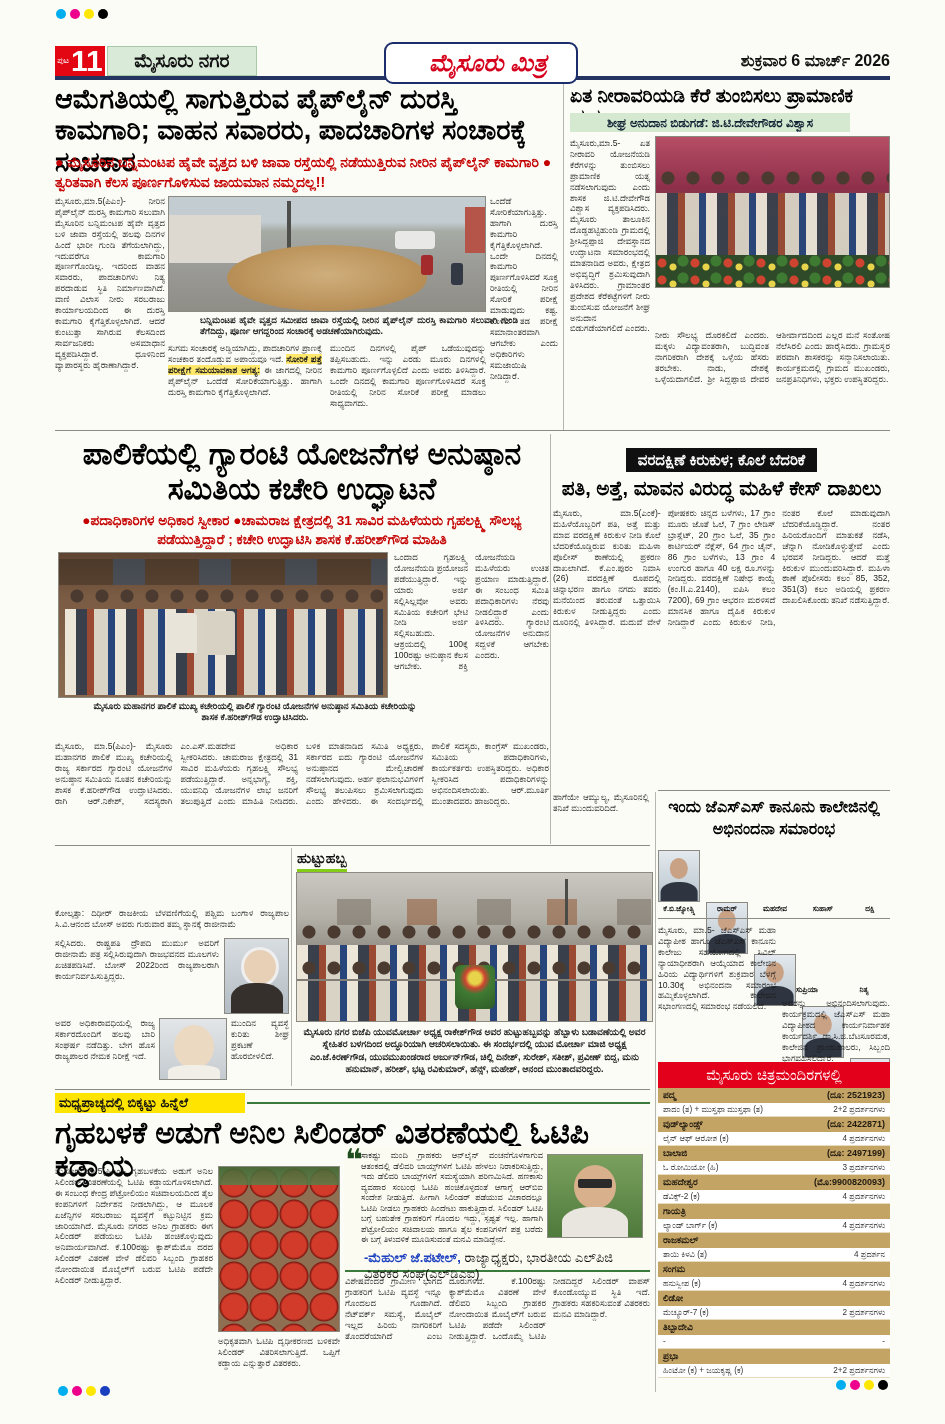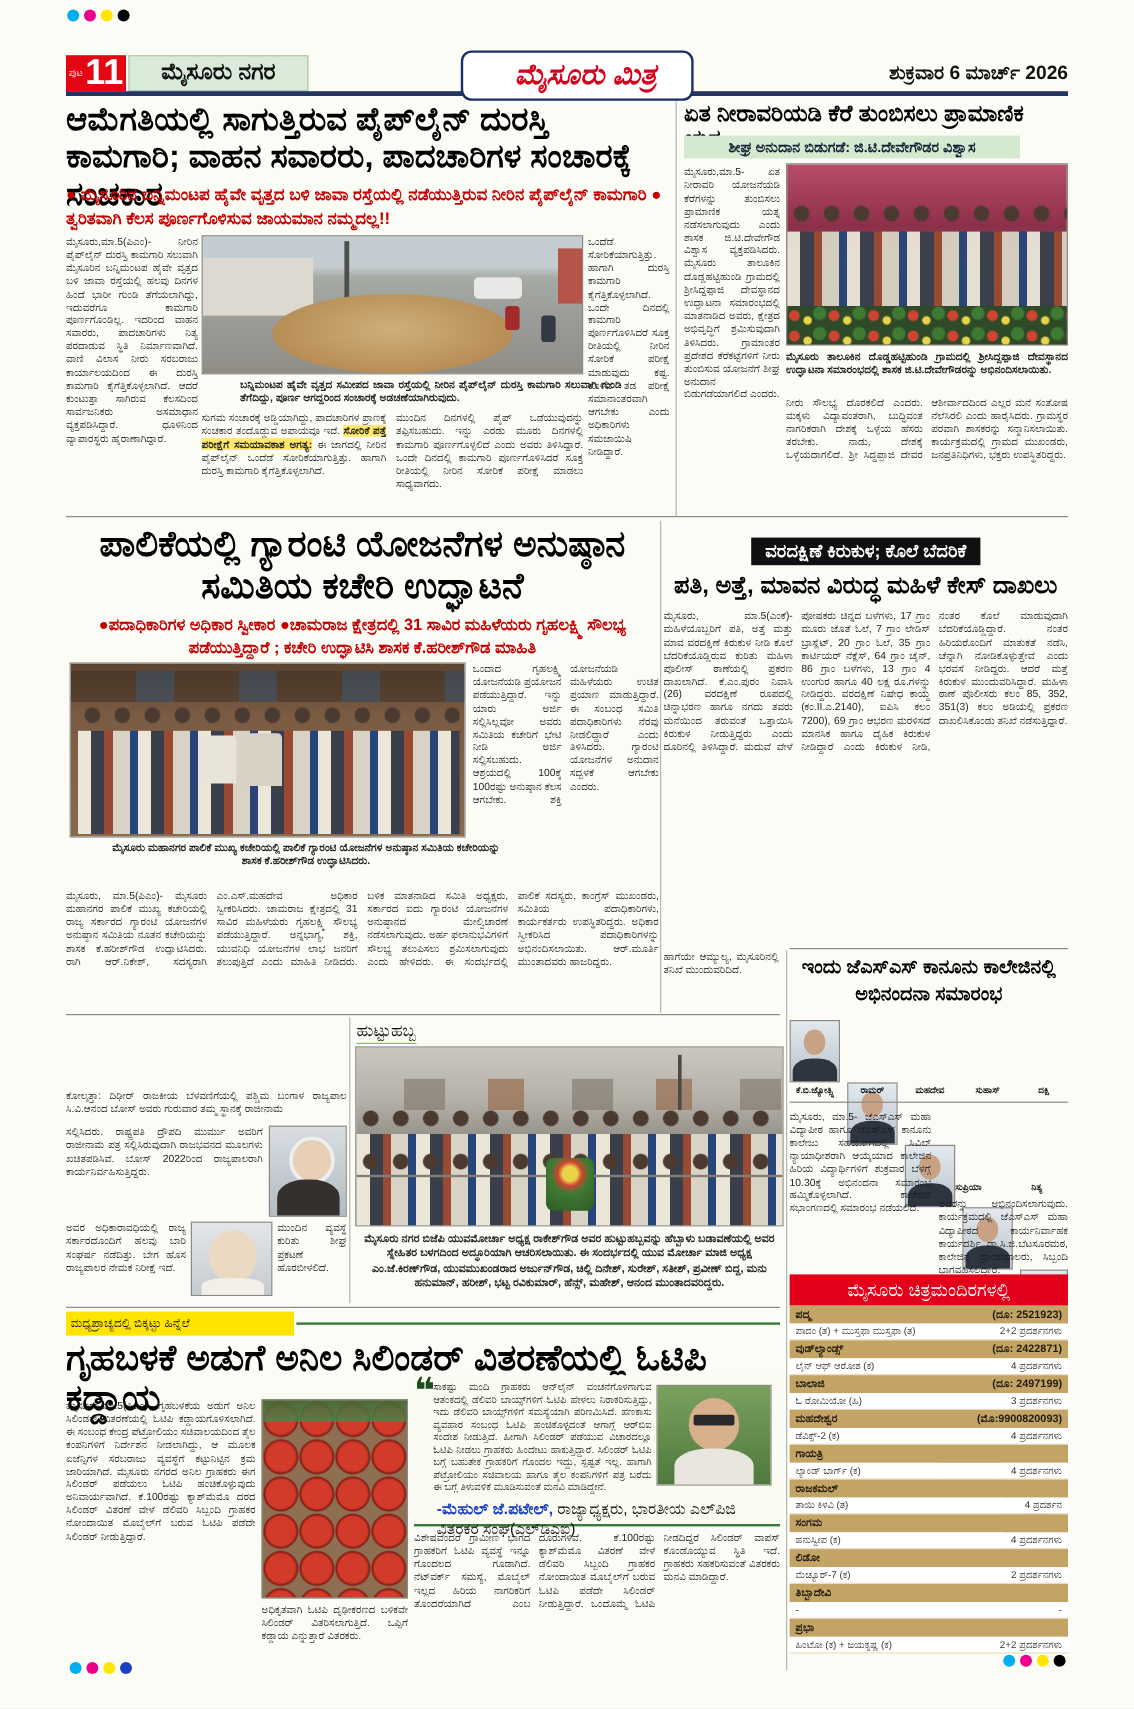--- a/index.html
+++ b/index.html
@@ -81,21 +81,20 @@
   <div class="abs" style="left:570px;top:113px;width:280px;height:19px;background:#d5e9d0;display:flex;align-items:center;justify-content:center;">
     <span style="font-weight:bold;font-size:12px;color:#123;">ಶೀಘ್ರ ಅನುದಾನ ಬಿಡುಗಡೆ: ಜಿ.ಟಿ.ದೇವೇಗೌಡರ ವಿಶ್ವಾಸ</span>
   </div>
   <div class="abs bt" style="left:570px;top:138px;width:80px;height:306px;">ಮೈಸೂರು,ಮಾ.5- ಏತ ನೀರಾವರಿ ಯೋಜನೆಯಡಿ ಕೆರೆಗಳನ್ನು ತುಂಬಿಸಲು ಪ್ರಾಮಾಣಿಕ ಯತ್ನ ನಡೆಸಲಾಗುವುದು ಎಂದು ಶಾಸಕ ಜಿ.ಟಿ.ದೇವೇಗೌಡ ವಿಶ್ವಾಸ ವ್ಯಕ್ತಪಡಿಸಿದರು. ಮೈಸೂರು ತಾಲೂಕಿನ ದೊಡ್ಡಹಟ್ಟಿಹುಂಡಿ ಗ್ರಾಮದಲ್ಲಿ ಶ್ರೀಸಿದ್ದಪ್ಪಾಜಿ ದೇವಸ್ಥಾನದ ಉದ್ಘಾಟನಾ ಸಮಾರಂಭದಲ್ಲಿ ಮಾತನಾಡಿದ ಅವರು, ಕ್ಷೇತ್ರದ ಅಭಿವೃದ್ಧಿಗೆ ಶ್ರಮಿಸುವುದಾಗಿ ತಿಳಿಸಿದರು. ಗ್ರಾಮಾಂತರ ಪ್ರದೇಶದ ಕೆರೆಕಟ್ಟೆಗಳಿಗೆ ನೀರು ತುಂಬಿಸುವ ಯೋಜನೆಗೆ ಶೀಘ್ರ ಅನುದಾನ ಬಿಡುಗಡೆಯಾಗಲಿದೆ ಎಂದರು.</div>
 
   <div class="abs photo" style="left:655px;top:136px;width:235px;height:152px;background:linear-gradient(#b74e66 0%,#8e2f4a 34%,#6b5a52 55%,#57504a 100%);">
     <div class="abs crowd-heads" style="left:0;top:34px;width:235px;height:26px;"></div>
     <div class="abs crowd-body" style="left:0;top:56px;width:235px;height:64px;opacity:.95;"></div>
     <div class="abs" style="left:0;top:118px;width:235px;height:34px;background-image:radial-gradient(circle at 6px 8px,#cf4430 4px,transparent 5px),radial-gradient(circle at 17px 12px,#e8d44a 3px,transparent 4px),radial-gradient(circle at 27px 6px,#3f7a33 5px,transparent 6px);background-size:33px 17px;background-color:#2f4a28;"></div>
   </div>
-  <div class="abs cap" style="left:655px;top:292px;width:235px;height:34px;text-align:justify;">ಮೈಸೂರು ತಾಲೂಕಿನ ದೊಡ್ಡಹಟ್ಟಿಹುಂಡಿ ಗ್ರಾಮದಲ್ಲಿ ಶ್ರೀಸಿದ್ದಪ್ಪಾಜಿ ದೇವಸ್ಥಾನದ ಉದ್ಘಾಟನಾ ಸಮಾರಂಭದಲ್ಲಿ ಶಾಸಕ ಜಿ.ಟಿ.ದೇವೇಗೌಡರನ್ನು ಅಭಿನಂದಿಸಲಾಯಿತು.</div>
   <div class="abs bt cols2" style="left:655px;top:330px;width:235px;height:112px;">ನೀರು ಸೌಲಭ್ಯ ದೊರಕಲಿದೆ ಎಂದರು. ಮಕ್ಕಳು ವಿದ್ಯಾವಂತರಾಗಿ, ಬುದ್ಧಿವಂತ ನಾಗರಿಕರಾಗಿ ದೇಶಕ್ಕೆ ಒಳ್ಳೆಯ ಹೆಸರು ತರಬೇಕು. ನಾಡು, ದೇಶಕ್ಕೆ ಒಳ್ಳೆಯದಾಗಲಿದೆ. ಶ್ರೀ ಸಿದ್ದಪ್ಪಾಜಿ ದೇವರ ಆಶೀರ್ವಾದದಿಂದ ಎಲ್ಲರ ಮನೆ ಸಂತೋಷ ನೆಲೆಸಿರಲಿ ಎಂದು ಹಾರೈಸಿದರು. ಗ್ರಾಮಸ್ಥರ ಪರವಾಗಿ ಶಾಸಕರನ್ನು ಸನ್ಮಾನಿಸಲಾಯಿತು. ಕಾರ್ಯಕ್ರಮದಲ್ಲಿ ಗ್ರಾಮದ ಮುಖಂಡರು, ಜನಪ್ರತಿನಿಧಿಗಳು, ಭಕ್ತರು ಉಪಸ್ಥಿತರಿದ್ದರು.</div>
 
   <div class="hline" style="left:55px;top:430px;width:835px;"></div>
 
   <div class="abs hl-xl" style="left:55px;top:436px;width:494px;height:72px;font-size:30px;line-height:1.18;text-align:center;">ಪಾಲಿಕೆಯಲ್ಲಿ ಗ್ಯಾರಂಟಿ ಯೋಜನೆಗಳ ಅನುಷ್ಠಾನ ಸಮಿತಿಯ ಕಚೇರಿ ಉದ್ಘಾಟನೆ</div>
   <div class="abs" style="left:55px;top:511px;width:494px;height:38px;color:#c40000;font-weight:bold;font-size:13.6px;line-height:1.4;text-align:center;">●ಪದಾಧಿಕಾರಿಗಳ ಅಧಿಕಾರ ಸ್ವೀಕಾರ  ●ಚಾಮರಾಜ ಕ್ಷೇತ್ರದಲ್ಲಿ 31 ಸಾವಿರ ಮಹಿಳೆಯರು ಗೃಹಲಕ್ಷ್ಮಿ ಸೌಲಭ್ಯ ಪಡೆಯುತ್ತಿದ್ದಾರೆ ; ಕಚೇರಿ ಉದ್ಘಾಟಿಸಿ ಶಾಸಕ ಕೆ.ಹರೀಶ್‌ಗೌಡ ಮಾಹಿತಿ</div>
 
   <div class="abs photo" style="left:58px;top:552px;width:330px;height:146px;background:linear-gradient(#5d4431 0%,#7a5b43 30%,#8a6a4e 100%);">
     <div class="abs" style="left:0;top:6px;width:330px;height:26px;background-image:repeating-linear-gradient(90deg,#3a2c20 0 54px,#24496b 54px 86px);opacity:.5;"></div>
     <div class="abs crowd-heads" style="left:6px;top:36px;width:318px;height:24px;"></div>
@@ -125,21 +124,21 @@
     <div class="abs" style="left:6px;top:44px;width:52px;height:32px;border-radius:45% 45% 0 0;background:#35302c;"></div>
   </div>
   <div class="abs bt" style="left:55px;top:1018px;width:100px;height:62px;">ಅವರ ಅಧಿಕಾರಾವಧಿಯಲ್ಲಿ ರಾಜ್ಯ ಸರ್ಕಾರದೊಂದಿಗೆ ಹಲವು ಬಾರಿ ಸಂಘರ್ಷ ನಡೆದಿತ್ತು. ಬೇಗ ಹೊಸ ರಾಜ್ಯಪಾಲರ ನೇಮಕ ನಿರೀಕ್ಷೆ ಇದೆ.</div>
   <div class="abs photo" style="left:159px;top:1018px;width:68px;height:62px;background:linear-gradient(#e3e6e8,#c4cbd0);">
     <div class="abs" style="left:14px;top:6px;width:40px;height:44px;border-radius:50%;background:#ecd9c2;"></div>
     <div class="abs" style="left:8px;top:46px;width:52px;height:16px;border-radius:40% 40% 0 0;background:#f2efe8;"></div>
   </div>
   <div class="abs bt" style="left:231px;top:1018px;width:58px;height:62px;">ಮುಂದಿನ ವ್ಯವಸ್ಥೆ ಕುರಿತು ಶೀಘ್ರ ಪ್ರಕಟಣೆ ಹೊರಬೀಳಲಿದೆ.</div>
 
   <div class="vline" style="left:291px;top:848px;height:238px;"></div>
-  <div class="abs" style="left:297px;top:850px;width:140px;font-weight:normal;font-size:14px;border-bottom:1px solid #84cc16;padding-bottom:2px;width:auto;">ಹುಟ್ಟುಹಬ್ಬ</div>
+  <div class="abs" style="left:297px;top:850px;width:140px;font-weight:bold;font-size:14px;border-bottom:6px solid #84cc16;padding-bottom:2px;width:auto;">ಹುಟ್ಟುಹಬ್ಬ</div>
   <div class="abs photo" style="left:296px;top:872px;width:357px;height:150px;background:linear-gradient(#c9c7c0 0%,#b3b0a8 30%,#8f8b83 55%,#6e6a63 100%);">
     <div class="abs" style="left:0;top:26px;width:357px;height:26px;background-image:repeating-linear-gradient(90deg,transparent 0 40px,#7d7468 40px 74px,transparent 74px 110px,#94613f 110px 140px);opacity:.6;"></div>
     <div class="abs" style="left:268px;top:6px;width:3px;height:46px;background:#4a4a46;"></div>
     <div class="abs crowd-heads" style="left:0;top:52px;width:357px;height:24px;"></div>
     <div class="abs crowd-body" style="left:0;top:72px;width:357px;height:34px;"></div>
     <div class="abs crowd-heads" style="left:0;top:88px;width:357px;height:24px;"></div>
     <div class="abs crowd-body" style="left:0;top:108px;width:357px;height:42px;"></div>
     <div class="abs" style="left:158px;top:92px;width:40px;height:44px;background:radial-gradient(circle at 50% 30%,#e8d44a 6px,#cf4430 10px,#3f7a33 16px,#2f5a26 100%);border-radius:6px;"></div>
   </div>
   <div class="abs" style="left:296px;top:1026px;width:357px;height:58px;font-size:9.2px;line-height:1.35;font-weight:bold;color:#222;text-align:center;">ಮೈಸೂರು ನಗರ ಬಿಜೆಪಿ ಯುವಮೋರ್ಚಾ ಅಧ್ಯಕ್ಷ ರಾಕೇಶ್‌ಗೌಡ ಅವರ ಹುಟ್ಟುಹಬ್ಬವನ್ನು ಹೆಬ್ಬಾಳು ಬಡಾವಣೆಯಲ್ಲಿ ಅವರ ಸ್ನೇಹಿತರ ಬಳಗದಿಂದ ಅದ್ಧೂರಿಯಾಗಿ ಆಚರಿಸಲಾಯಿತು. ಈ ಸಂದರ್ಭದಲ್ಲಿ ಯುವ ಮೋರ್ಚಾ ಮಾಜಿ ಅಧ್ಯಕ್ಷ ಎಂ.ಜೆ.ಕಿರಣ್‌ಗೌಡ, ಯುವಮುಖಂಡರಾದ ಅರ್ಜುನ್‌ಗೌಡ, ಚಿಲ್ಲಿ ದಿನೇಶ್, ಸುರೇಶ್, ಸತೀಶ್, ಪ್ರವೀಣ್ ಬಿದ್ದ, ಮನು ಹನುಮಾನ್, ಹರೀಶ್, ಭಟ್ಟ ರವಿಕುಮಾರ್, ಹೆನ್ಸ್, ಮಹೇಶ್, ಆನಂದ ಮುಂತಾದವರಿದ್ದರು.</div>
@@ -248,21 +247,21 @@
         <span></span>
       </div>
     <div class="mov">
         <span>ಹಿಂಟೋ (ಕ) + ಜಯಕೃಷ್ಣ (ಕ)</span>
         <span>2+2 ಪ್ರದರ್ಶನಗಳು</span>
       </div>
   </div>
 
   <div class="hline" style="left:55px;top:1089px;width:595px;"></div>
   <div class="abs" style="left:55px;top:1093px;width:190px;height:20px;background:#ffe400;display:flex;align-items:center;padding-left:4px;box-sizing:border-box;">
-    <span style="font-weight:normal;font-size:10px;">ಮಧ್ಯಪ್ರಾಚ್ಯದಲ್ಲಿ ಬಿಕ್ಕಟ್ಟು ಹಿನ್ನೆಲೆ</span>
+    <span style="font-weight:bold;font-size:13px;">ಮಧ್ಯಪ್ರಾಚ್ಯದಲ್ಲಿ ಬಿಕ್ಕಟ್ಟು ಹಿನ್ನೆಲೆ</span>
   </div>
   <div class="abs" style="left:247px;top:1102px;width:403px;height:2px;background:#3a7a3a;"></div>
   <div class="abs hl-xl" style="left:55px;top:1116px;width:595px;height:44px;font-size:30px;line-height:1.1;">ಗೃಹಬಳಕೆ ಅಡುಗೆ ಅನಿಲ ಸಿಲಿಂಡರ್ ವಿತರಣೆಯಲ್ಲಿ ಓಟಿಪಿ ಕಡ್ಡಾಯ</div>
 
   <div class="abs bt" style="left:55px;top:1166px;width:158px;height:232px;">ಮೈಸೂರು,ಮಾ.5(ಪಿಎಂ)- ಗೃಹಬಳಕೆಯ ಅಡುಗೆ ಅನಿಲ ಸಿಲಿಂಡರ್ ವಿತರಣೆಯಲ್ಲಿ ಓಟಿಪಿ ಕಡ್ಡಾಯಗೊಳಿಸಲಾಗಿದೆ. ಈ ಸಂಬಂಧ ಕೇಂದ್ರ ಪೆಟ್ರೋಲಿಯಂ ಸಚಿವಾಲಯದಿಂದ ತೈಲ ಕಂಪನಿಗಳಿಗೆ ನಿರ್ದೇಶನ ನೀಡಲಾಗಿದ್ದು, ಆ ಮೂಲಕ ಏಜೆನ್ಸಿಗಳ ಸರಬರಾಜು ವ್ಯವಸ್ಥೆಗೆ ಕಟ್ಟುನಿಟ್ಟಿನ ಕ್ರಮ ಜಾರಿಯಾಗಿದೆ. ಮೈಸೂರು ನಗರದ ಅನಿಲ ಗ್ರಾಹಕರು ಈಗ ಸಿಲಿಂಡರ್ ಪಡೆಯಲು ಓಟಿಪಿ ಹಂಚಿಕೊಳ್ಳುವುದು ಅನಿವಾರ್ಯವಾಗಿದೆ. ಕೆ.100ರಷ್ಟು ಕ್ಯಾಶ್‌ಮೆಮೊ ದರದ ಸಿಲಿಂಡರ್ ವಿತರಣೆ ವೇಳೆ ಡೆಲಿವರಿ ಸಿಬ್ಬಂದಿ ಗ್ರಾಹಕರ ನೋಂದಾಯಿತ ಮೊಬೈಲ್‌ಗೆ ಬರುವ ಓಟಿಪಿ ಪಡೆದೇ ಸಿಲಿಂಡರ್ ನೀಡುತ್ತಿದ್ದಾರೆ.</div>
 
   <div class="abs photo" style="left:218px;top:1166px;width:122px;height:166px;background-color:#8f6f52;background-image:radial-gradient(circle at 15px 16px,#d23a2a 12px,#7e1a12 14px,transparent 15px);background-size:30px 31px;">
     <div class="abs" style="left:0;top:0;width:122px;height:18px;background:linear-gradient(#3f6a33,#57804a);opacity:.85;"></div>
   </div>
   <div class="abs bt" style="left:218px;top:1336px;width:122px;height:60px;">ಅಧಿಕೃತವಾಗಿ ಓಟಿಪಿ ದೃಢೀಕರಣದ ಬಳಿಕವೇ ಸಿಲಿಂಡರ್ ವಿತರಿಸಲಾಗುತ್ತಿದೆ. ಒಪ್ಪಿಗೆ ಕಡ್ಡಾಯ ಎನ್ನುತ್ತಾರೆ ವಿತರಕರು.</div>

